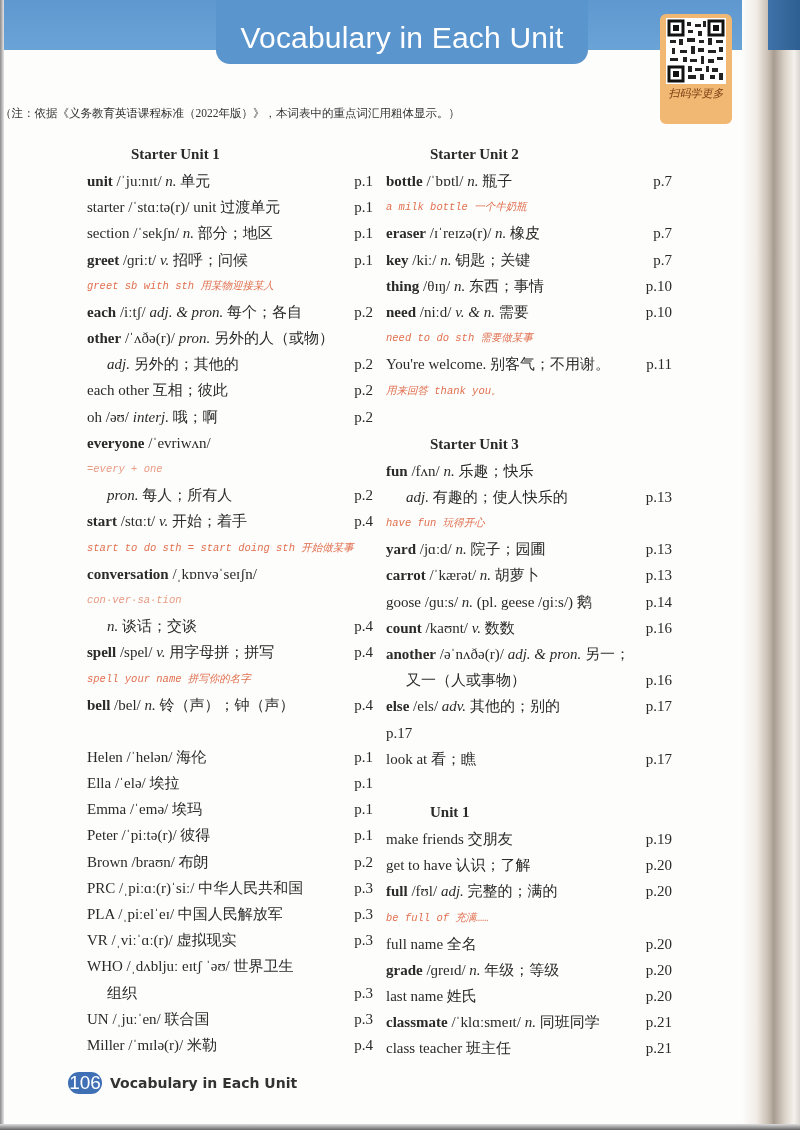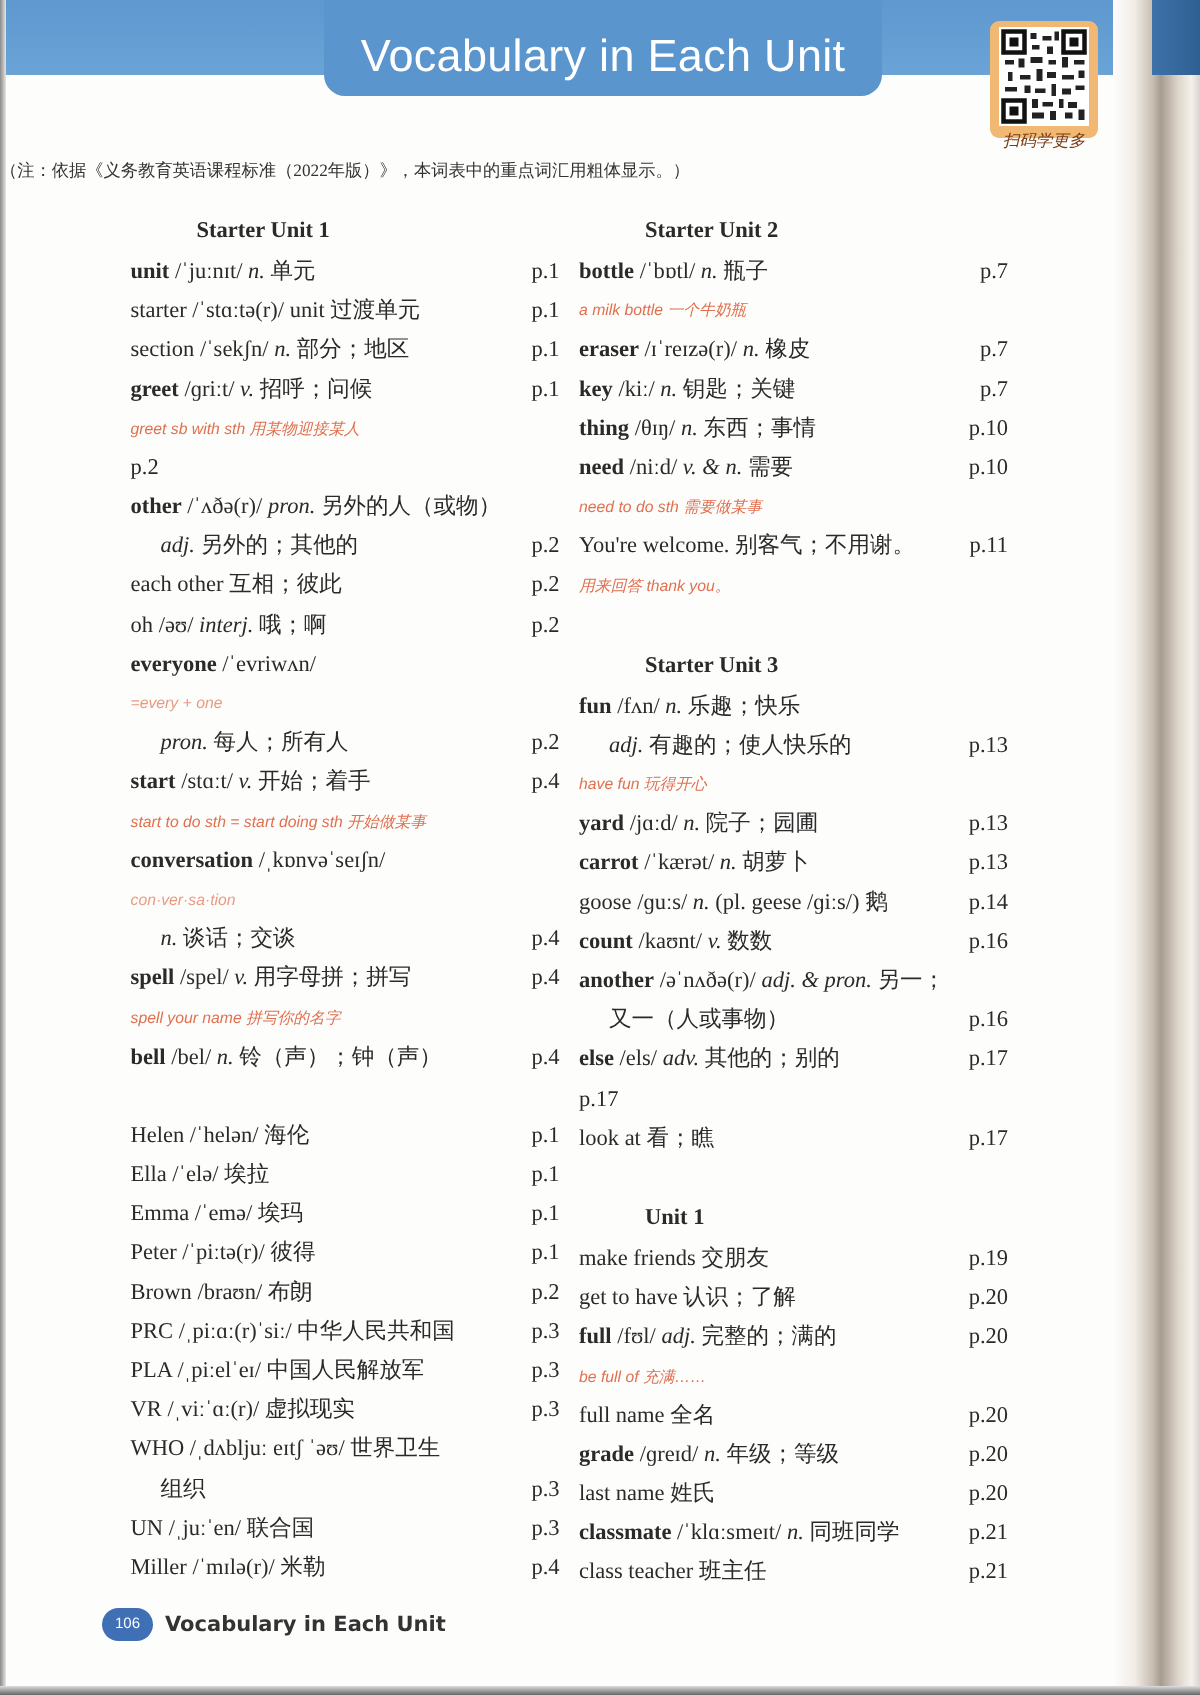--- a/index.html
+++ b/index.html
@@ -28,21 +28,21 @@
   .title-tab {
     position:absolute; left:216px; top:0; width:372px; height:64px;
     background:#5b95cd; border-radius:0 0 14px 14px;
     display:flex; align-items:center; justify-content:center;
   }
   .title-tab span {
     font-family:"Liberation Sans","DejaVu Sans",sans-serif;
     color:#ffffff; font-size:30px; letter-spacing:0.2px; margin-top:12px;
   }
   .qr-box {
-    position:absolute; left:660px; top:14px; width:72px; height:78px;
+    position:absolute; left:660px; top:14px; width:72px; height:110px;
     background:#f1b874; border-radius:6px;
   }
   .qr-inner {
     position:absolute; left:6px; top:4px; width:60px; height:66px; background:#fff;
   }
   .qr-label {
     position:absolute; left:0; top:72px; width:72px; text-align:center;
     font-family:"DejaVu Sans",sans-serif; font-size:11px; color:#7a3b10; font-style:italic;
   }
   .note {
@@ -53,31 +53,31 @@
   .col.left { left:87px; width:286px; }
   .col.right { left:386px; width:286px; }
   .unit-title { font-weight:bold; font-size:15px; height:28px; line-height:28px;margin-left:44px; }
   .entry { display:flex; justify-content:space-between; align-items:flex-end; font-size:15px; height:26.2px; line-height:26.2px; white-space:nowrap; }
   .entry .txt { overflow:visible; }
   .entry .pg { flex:0 0 auto; }
   .entry.indent .txt { padding-left:20px; }
   .word { font-weight:bold; }
   .pos { font-style:italic; }
   .note-hand {
-    font-family:Liberation Sans, sans-serif; font-style:italic;
+    font-family:Liberation Mono, monospace; font-style:italic;
     color:#e0704f; font-size:10.5px; height:26.2px; line-height:26.2px; white-space:nowrap;
   }
   .note-hand.light { color:#e99a82; }
   .gap { height:26px; }
   .footer {
     position:absolute; left:68px; top:1072px; display:flex; align-items:center; gap:8px;
   }
   .page-num {
     width:34px; height:22px; border-radius:11px; background:#3f6fb4; color:#fff;
-    font-family:"Liberation Sans",sans-serif; font-size:10px; text-align:center; line-height:22px;
+    font-family:"Liberation Sans",sans-serif; font-size:19px; text-align:center; line-height:22px;
   }
   .footer-title { font-family:"DejaVu Sans",sans-serif; font-weight:bold; font-size:14px; color:#333; }
   .bottom-shadow { position:absolute; left:0; top:1124px; width:800px; height:6px; background:linear-gradient(180deg,#ddd,#666); }
 </style>
 </head>
 <body>
 
 <div class="top-band"></div>
 <div class="left-edge"></div>
 <div class="spine"></div>
@@ -150,20 +150,21 @@
       <div class="entry">
         <span class="txt"><span>section</span><span> /ˈsekʃn/ </span><span class="pos">n.</span><span> 部分；地区</span></span>
         <span class="pg">p.1</span>
       </div>
       <div class="entry">
         <span class="txt"><span class="word">greet</span><span> /ɡriːt/ </span><span class="pos">v.</span><span> 招呼；问候</span></span>
         <span class="pg">p.1</span>
       </div>
       <div class="note-hand">greet sb with sth 用某物迎接某人</div>
       <div class="entry">
+        <span class="txt"><span class="word">each</span><span> /iːtʃ/ </span><span class="pos">adj. &amp; pron.</span><span> 每个；各自</span></span>
         <span class="pg">p.2</span>
       </div>
       <div class="entry">
         <span class="txt"><span class="word">other</span><span> /ˈʌðə(r)/ </span><span class="pos">pron.</span><span> 另外的人（或物）</span></span>
         <span class="pg"></span>
       </div>
       <div class="entry indent">
         <span class="txt"><span class="pos">adj.</span><span> 另外的；其他的</span></span>
         <span class="pg">p.2</span>
       </div>

